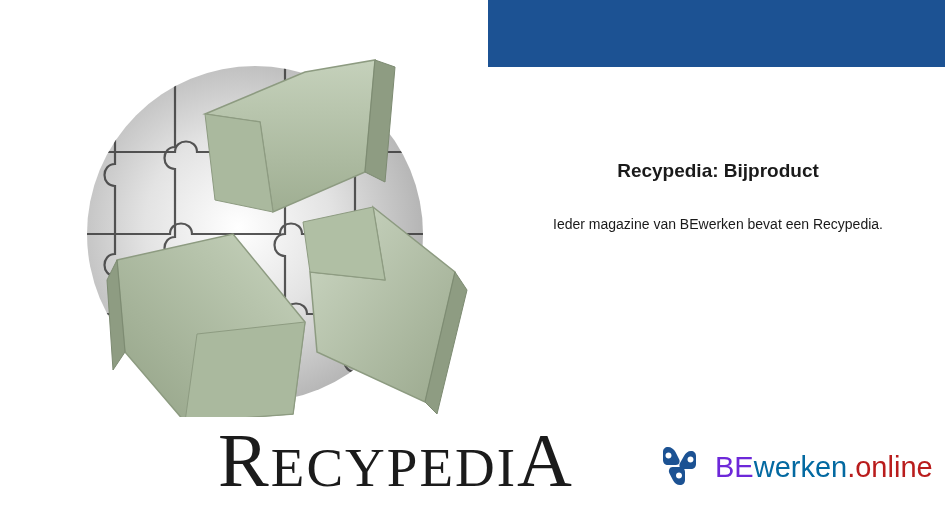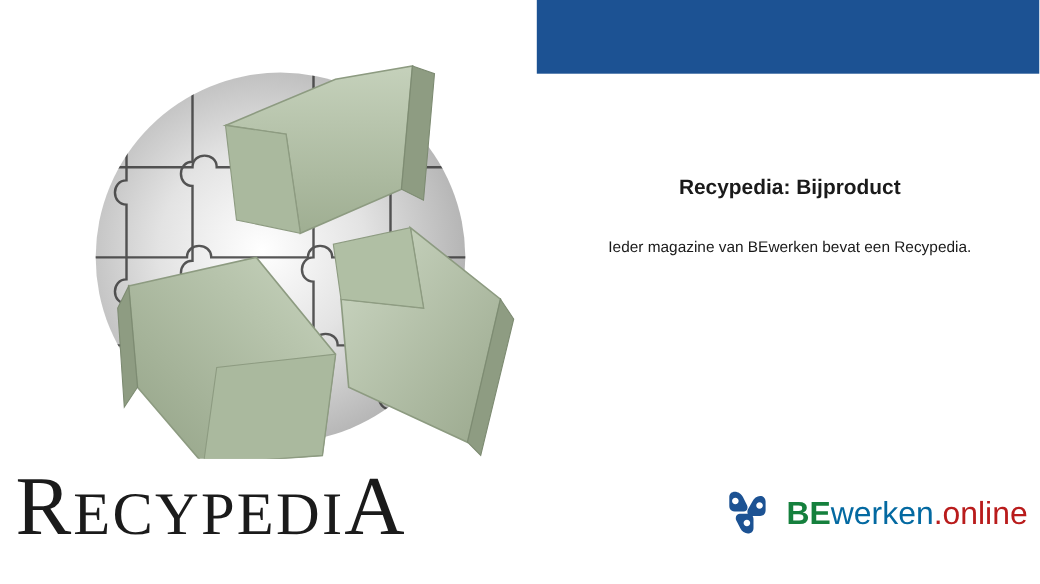--- a/index.html
+++ b/index.html
@@ -52,20 +52,21 @@
     left: 14px;
     top: 415px;
     width: 560px;
     height: 90px;
     font-family: "Liberation Serif", "DejaVu Serif", serif;
     color: #1b1b1b;
     font-size: 76px;
     line-height: 90px;
     letter-spacing: 2px;
     white-space: nowrap;
+    text-align: right;
   }
   .wordmark .cap {
     font-size: 76px;
   }
   .wordmark .sml {
     font-size: 55px;
   }
 
   
   .text-col {
@@ -109,22 +110,22 @@
     margin-right: 10px;
   }
   .logo-text {
     font-size: 29px;
     line-height: 34px;
     white-space: nowrap;
     color: #5c6672;
     letter-spacing: 0px;
   }
   .logo-text .be {
-    color: #15803d;
-    font-weight: bold;
+    color: #6d28d9;
+    font-weight: normal;
   }
   .logo-text .werken {
     color: #0369a1;
   }
   .logo-text .dot-online {
     color: #b91c1c;
   }
 </style>
 </head>
 <body>

